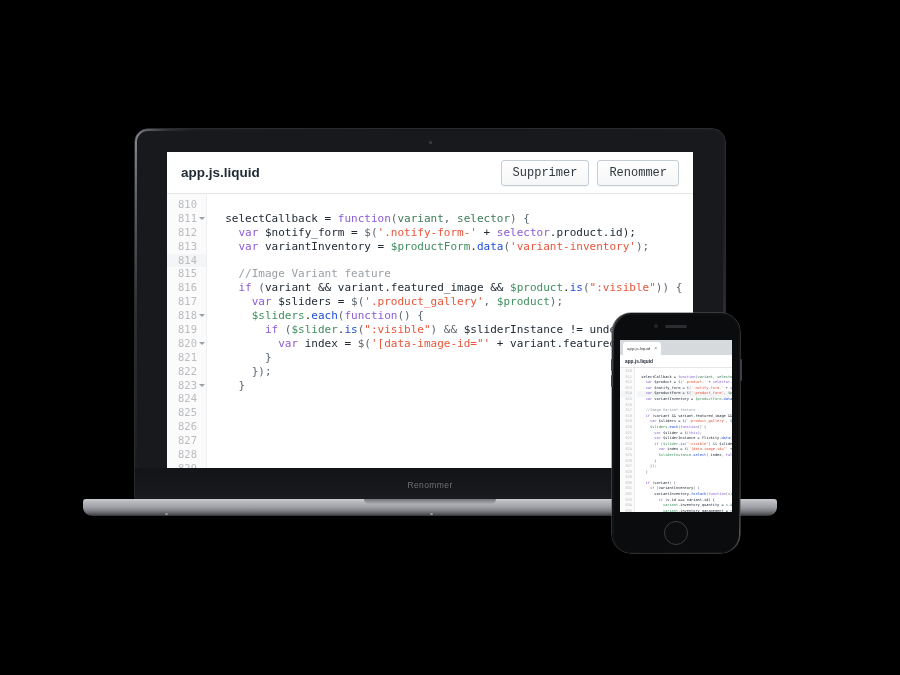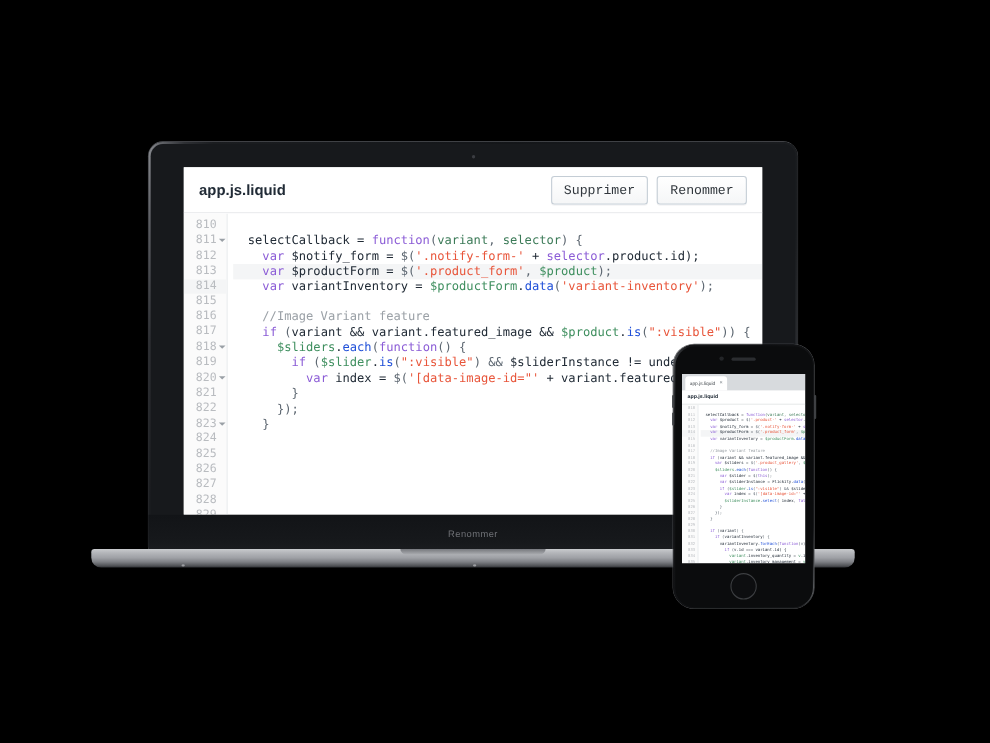--- a/index.html
+++ b/index.html
@@ -170,25 +170,25 @@
               <div class="gln">825</div>
               <div class="gln">826</div>
               <div class="gln">827</div>
               <div class="gln">828</div>
               <div class="gln">829</div>
             </div>
           <div class="code" id="codearea">
               <div class="cl">&nbsp;</div>
               <div class="cl"><span>  </span><span>selectCallback</span><span> = </span><span class="t-kw">function</span><span class="t-pun">(</span><span class="t-fn">variant</span><span class="t-pun">, </span><span class="t-fn">selector</span><span class="t-pun">) {</span></div>
               <div class="cl"><span>    </span><span class="t-kw">var</span><span> </span><span>$notify_form</span><span> = </span><span class="t-pun">$(</span><span class="t-str">'.notify-form-'</span><span> + </span><span class="t-kw">selector</span><span>.product.id);</span></div>
-              <div class="cl hl"><span>    </span><span class="t-kw">var</span><span> </span><span>$productForm</span><span> = </span><span class="t-pun">$(</span><span class="t-str">'.product_form'</span><span class="t-pun">, </span><span class="t-var">$product</span><span class="t-pun">);</span></div>
               <div class="cl"><span>    </span><span class="t-kw">var</span><span> </span><span>variantInventory</span><span> = </span><span class="t-var">$productForm</span><span>.</span><span class="t-mth">data</span><span class="t-pun">(</span><span class="t-str">'variant-inventory'</span><span class="t-pun">);</span></div>
               <div class="cl">&nbsp;</div>
               <div class="cl"><span class="t-com">    //Image Variant feature</span></div>
               <div class="cl"><span>    </span><span class="t-kw">if</span><span class="t-pun"> (</span><span>variant</span><span> &amp;&amp; </span><span>variant</span><span>.featured_image &amp;&amp; </span><span class="t-var">$product</span><span>.</span><span class="t-mth">is</span><span class="t-pun">(</span><span class="t-str">":visible"</span><span class="t-pun">)) {</span></div>
+              <div class="cl"><span>      </span><span class="t-kw">var</span><span> </span><span>$sliders</span><span> = </span><span class="t-pun">$(</span><span class="t-str">'.product_gallery'</span><span class="t-pun">, </span><span class="t-var">$product</span><span class="t-pun">);</span></div>
               <div class="cl"><span>      </span><span class="t-var">$sliders</span><span>.</span><span class="t-mth">each</span><span class="t-pun">(</span><span class="t-kw">function</span><span class="t-pun">() {</span></div>
               <div class="cl"><span>        </span><span class="t-kw">if</span><span class="t-pun"> (</span><span class="t-var">$slider</span><span>.</span><span class="t-mth">is</span><span class="t-pun">(</span><span class="t-str">":visible"</span><span class="t-pun">) &amp;&amp; </span><span>$sliderInstance</span><span> != undef</span></div>
               <div class="cl"><span>          </span><span class="t-kw">var</span><span> </span><span>index</span><span> = </span><span class="t-pun">$(</span><span class="t-str">'[data-image-id="'</span><span> + </span><span>variant</span><span>.featured</span></div>
               <div class="cl"><span class="t-pun">        }</span></div>
               <div class="cl"><span class="t-pun">      });</span></div>
               <div class="cl"><span class="t-pun">    }</span></div>
               <div class="cl">&nbsp;</div>
             </div>
         </div>
 

